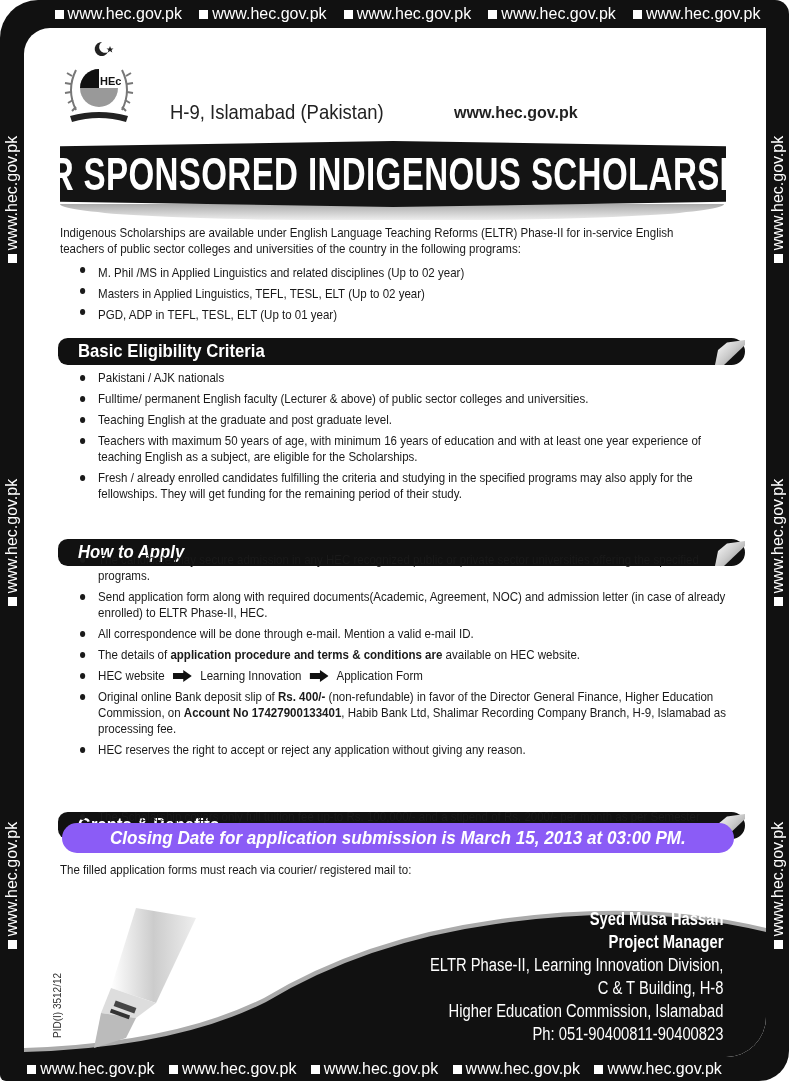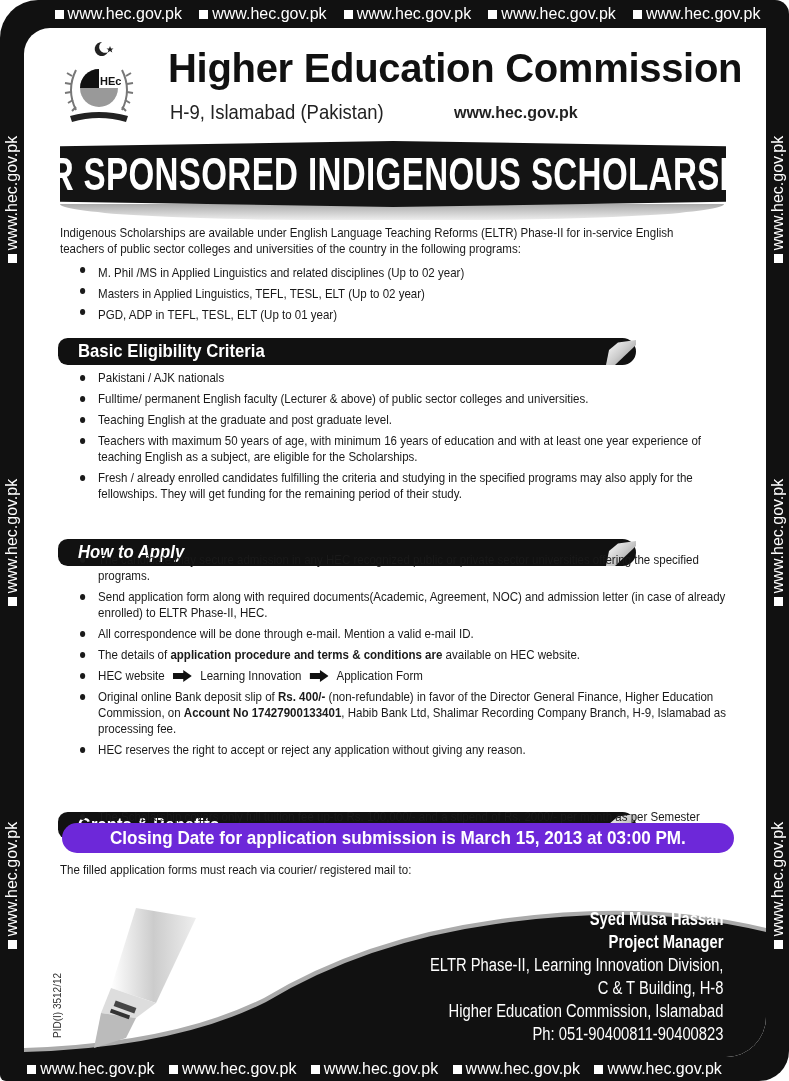--- a/index.html
+++ b/index.html
@@ -74,38 +74,38 @@
   .intro { left: 36px; top: 197px; width: 760px; }
 
   ul.list { list-style: none; position: absolute; }
   ul.list li { position: relative; padding-left: 28px; }
   ul.list li::before {
     content: ""; position: absolute; left: 7px; top: 5px; width: 6px; height: 6px;
     background: #1a1a1a; border-radius: 50%;
   }
 
   .section-bar {
-    position: absolute; left: 34px; width: 578px; height: 27px;
+    position: absolute; left: 34px; width: 687px; height: 27px;
     background: #111; border-radius: 10px 14px 14px 10px;
   }
   .section-bar .label {
     position: absolute; left: 20px; top: 2px; color: #fff;
     font-size: 19px; font-weight: bold; transform: scaleX(0.88); transform-origin: left;
     white-space: nowrap;
   }
   .curl {
     position: absolute; right: 0; top: 2px; width: 30px; height: 25px;
     background: linear-gradient(135deg, #fff 0%, #ccc 50%, #888 100%);
     clip-path: polygon(100% 0, 100% 20%, 30% 100%, 0 100%, 10% 40%, 40% 10%);
   }
 
   .closing {
     position: absolute; left: 38px; top: 823px; width: 672px; height: 30px;
-    background: #6d28d9; border-radius: 16px;
-    display: flex; align-items: center; justify-content: center;
+    background: #8b5cf6; border-radius: 16px;
+    display: flex; align-items: center; justify-content: center; font-style: italic;
   }
   .closing span {
     color: #fff; font-size: 19px; font-weight: bold; transform: scaleX(0.9); white-space: nowrap;
   }
 
   .footer-wave { position: absolute; left: 0; top: 870px; width: 742px; height: 160px; }
   .pen { position: absolute; left: 62px; top: 880px; }
 
   .contact {
     position: absolute; left: 406px; top: 880px; color: #fff;
@@ -213,21 +213,20 @@
       <path d="M10 36 l-5 -3 M9 44 l-6 -1 M9 52 l-6 1 M11 60 l-5 3 M14 67 l-4 4"></path>
       <path d="M64 36 l5 -3 M65 44 l6 -1 M65 52 l6 1 M63 60 l5 3 M60 67 l4 4"></path>
     </g>
     <circle cx="37" cy="48" r="19" fill="#999"></circle>
     <path d="M18 48 A19 19 0 0 1 37 29 L37 48 Z" fill="#111"></path>
     <rect x="37" y="29" width="19" height="19" fill="#fff"></rect>
     <text x="38" y="45" font-size="11" font-weight="bold" fill="#111" font-family="Liberation Sans, sans-serif">HEc</text>
     <path d="M8 76 Q37 68 66 76 L64 82 Q37 74 10 82 Z" fill="#222"></path>
   </svg>
 
-  <div class="org-title">Higher Education Commission</div>
   <div class="org-sub">H-9, Islamabad (Pakistan)</div>
   <div class="org-web">www.hec.gov.pk</div>
 
   <div class="banner-shadow"></div>
   <div class="banner">
     <span>ELTR SPONSORED INDIGENOUS SCHOLARSHIPS</span>
   </div>
 
   <div class="txt cond intro">Indigenous Scholarships are available under English Language Teaching Reforms (ELTR) Phase-II for in-service English teachers of public sector colleges and universities of the country in the following programs:</div>
   <ul class="list txt cond" style="left:50px; top:234px; width:760px; line-height:21px;">

